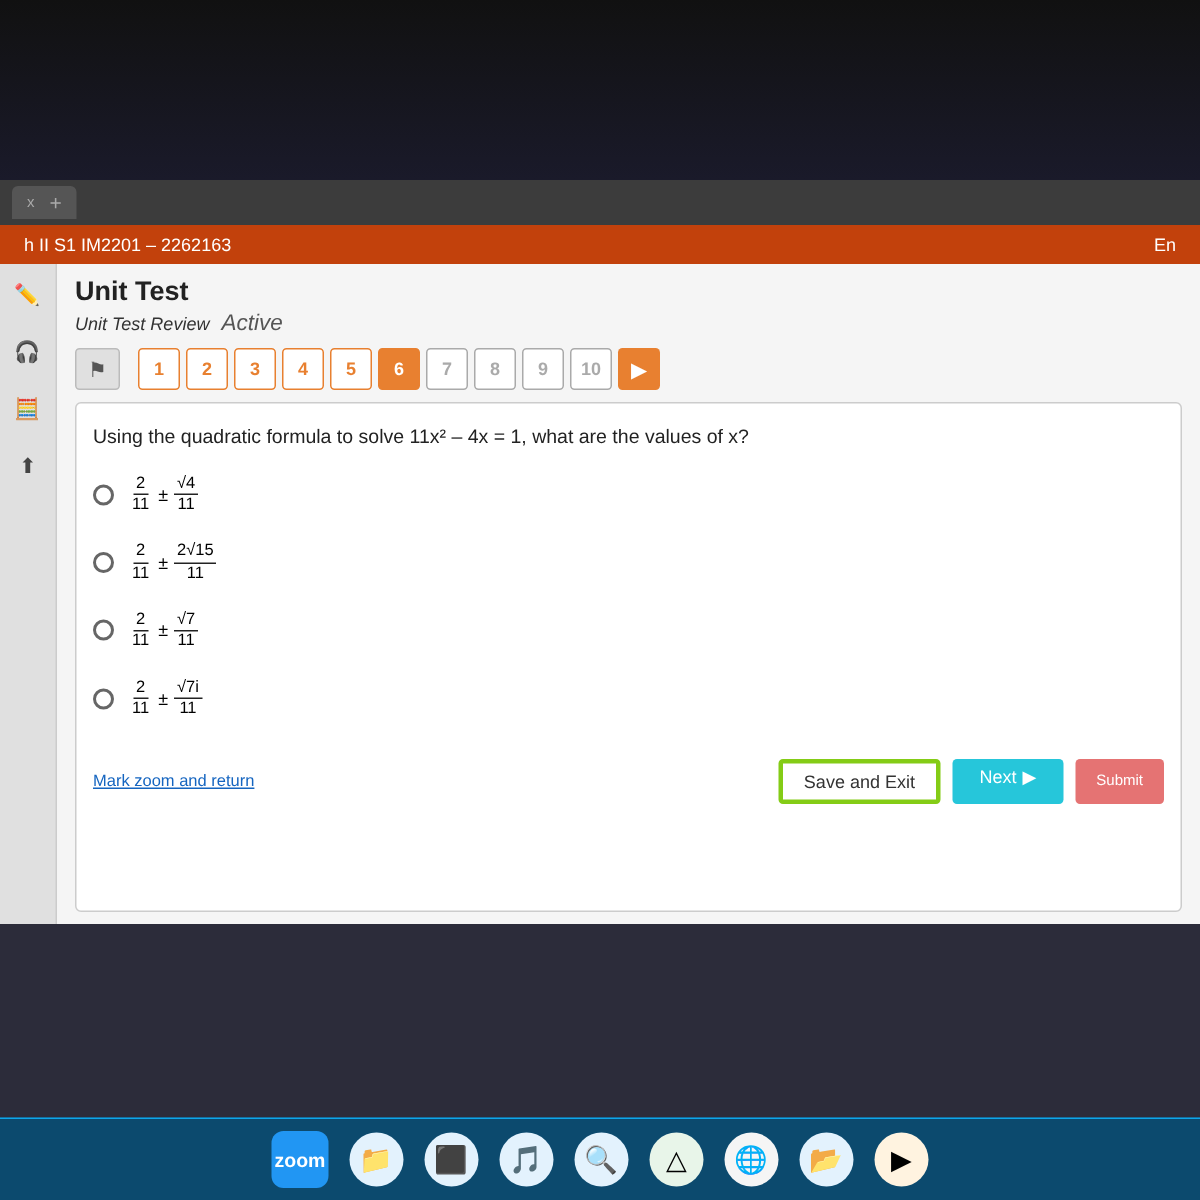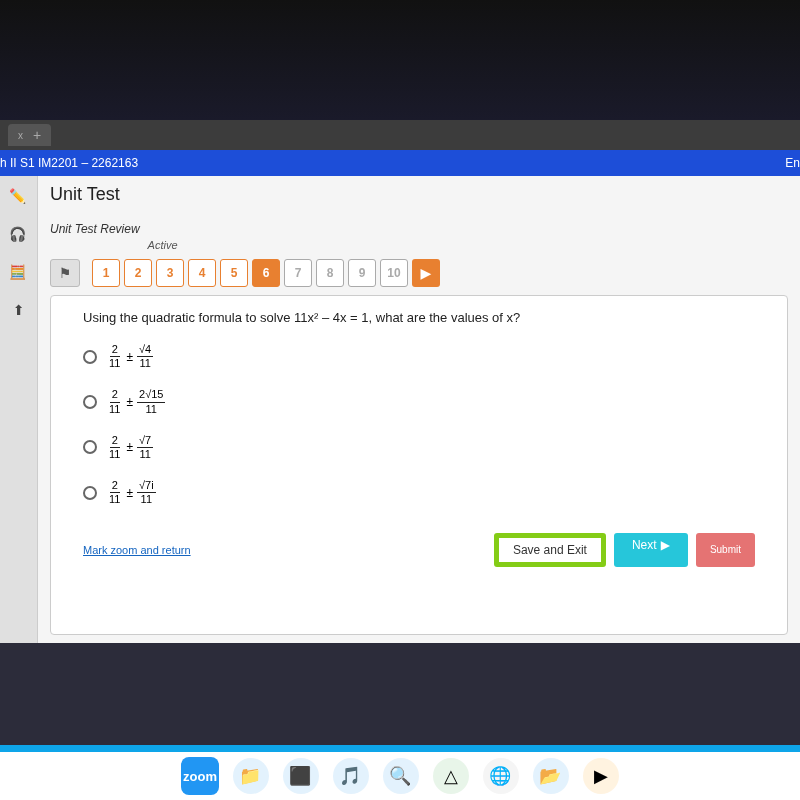--- a/index.html
+++ b/index.html
@@ -56,23 +56,23 @@
       border: none;
       border-radius: 3px;
       padding: 2px 8px;
       color: #ddd;
       font-size: 11px;
       width: 300px;
     }
 
     
     .app-header {
-      background: #1d4ed8;
+      background: #c2410c;
       color: white;
-      padding: 6px 0;
+      padding: 6px 16px;
       font-size: 12px;
       display: flex;
       justify-content: space-between;
       align-items: center;
     }
 
     
     .main-content {
       background: #f5f5f5;
       min-height: 400px;
@@ -109,38 +109,37 @@
 
     
     .content-panel {
       margin-left: 38px;
       padding: 8px 12px;
     }
 
     
     .unit-test-title {
       font-size: 18px;
-      font-weight: normal;
+      font-weight: bold;
       color: #222;
       margin-bottom: 2px;
     }
 
     .unit-test-subtitle {
       font-size: 12px;
       color: #333;
       display: flex;
       align-items: center;
       gap: 8px;
       font-style: italic;
     }
 
     .active-badge {
-      font-size: 11px;
+      font-size: 15px;
       color: #555;
-      margin-top: 32px;
     }
 
     
     .question-nav {
       display: flex;
       align-items: center;
       gap: 4px;
       margin: 8px 0;
     }
 
@@ -196,21 +195,21 @@
       cursor: pointer;
       color: white;
       font-size: 14px;
     }
 
     
     .question-box {
       background: white;
       border: 1px solid #ccc;
       border-radius: 4px;
-      padding: 14px 32px;
+      padding: 14px 11px;
       margin-top: 4px;
       min-height: 340px;
       position: relative;
     }
 
     .question-text {
       font-size: 13px;
       color: #222;
       margin-bottom: 18px;
     }
@@ -282,21 +281,21 @@
       cursor: pointer;
     }
 
     .footer-buttons {
       display: flex;
       gap: 8px;
     }
 
     .btn-save-exit {
       background: white;
-      border: 5px solid #84cc16;
+      border: 3px solid #84cc16;
       border-radius: 3px;
       padding: 5px 14px;
       font-size: 12px;
       color: #333;
       cursor: pointer;
     }
 
     .btn-next {
       background: #26c6da;
       border: none;
@@ -320,22 +319,22 @@
       cursor: pointer;
     }
 
     
     .taskbar {
       position: absolute;
       bottom: 0;
       left: 0;
       width: 100%;
       height: 55px;
-      background: #ffffff;
-      border-top: 7px solid #0ea5e9;
+      background: #0c4a6e;
+      border-top: 1px solid #0ea5e9;
       display: flex;
       align-items: center;
       justify-content: center;
       gap: 14px;
     }
 
     .taskbar-icon {
       width: 36px;
       height: 36px;
       border-radius: 50%;

